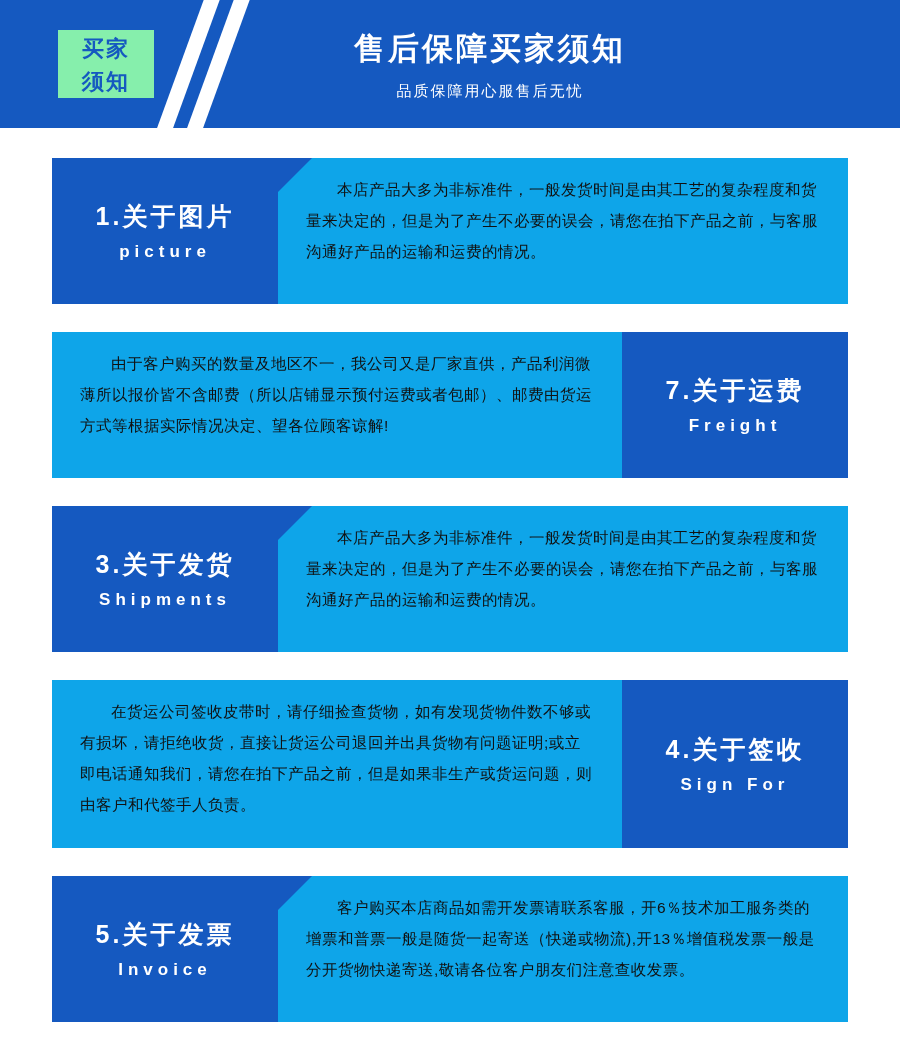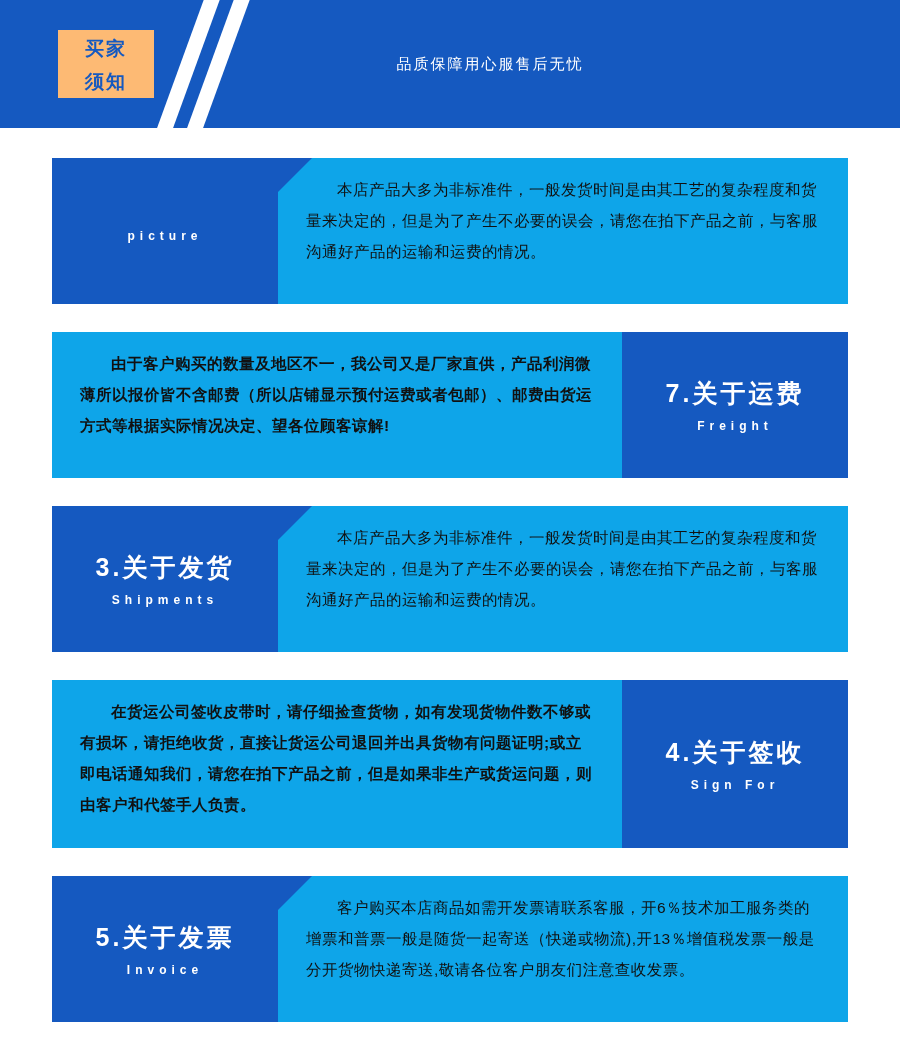--- a/index.html
+++ b/index.html
@@ -28,23 +28,23 @@
     height: 128px;
     background: #1559c0;
     overflow: hidden;
   }
   .header-badge {
     position: absolute;
     left: 58px;
     top: 30px;
     width: 96px;
     height: 68px;
-    background: #fdba74;
+    background: #86efac;
     color: #1559c0;
-    font-size: 19px;
+    font-size: 22px;
     font-weight: bold;
     line-height: 33px;
     letter-spacing: 2px;
     display: flex;
     flex-direction: column;
     justify-content: center;
     align-items: center;
     box-sizing: border-box;
     padding-top: 2px;
   }
@@ -116,21 +116,21 @@
     color: #ffffff;
     z-index: 2;
   }
   .label-cn {
     font-size: 25px;
     font-weight: bold;
     letter-spacing: 3px;
     white-space: nowrap;
   }
   .label-en {
-    font-size: 12px;
+    font-size: 17px;
     font-weight: bold;
     letter-spacing: 5px;
     margin-top: 9px;
     white-space: nowrap;
   }
 
   
   .body-box {
     flex: 1 1 auto;
     background: #0ea5e9;
@@ -147,21 +147,20 @@
     clip-path: polygon(0 0, 100% 0, 100% 100%, 0 100%);
   }
 
   .clip-left-body {
     
     clip-path: polygon(34px 0, 100% 0, 100% 100%, 0 100%, 0 34px);
   }
   .clip-right-body {
     
     clip-path: polygon(0 0, 100% 0, 100% calc(100% - 34px), calc(100% - 34px) 100%, 0 100%);
-    font-weight: bold;
   }
 
   .sec-1 { height: 146px; }
   .sec-2 { height: 146px; }
   .sec-3 { height: 146px; }
   .sec-4 { height: 168px; }
   .sec-5 { height: 146px; }
 
   .indent { text-indent: 2em; }
 </style>
@@ -171,29 +170,31 @@
 <div class="page">
 
   <div class="header">
     <div class="header-badge">
       <span>买家</span>
       <span>须知</span>
     </div>
     <div class="slash slash-a"></div>
     <div class="slash slash-b"></div>
     <div class="header-titles">
+      <div class="header-title">售后保障买家须知</div>
       <div class="header-sub">品质保障用心服售后无忧</div>
     </div>
   </div>
 
   <div class="sections">
 
     <div class="section sec-1">
       <div class="sec-inner">
         <div class="label-box">
+          <div class="label-cn">1.关于图片</div>
           <div class="label-en">picture</div>
         </div>
         <div class="body-box clip-left-body indent">本店产品大多为非标准件，一般发货时间是由其工艺的复杂程度和货量来决定的，但是为了产生不必要的误会，请您在拍下产品之前，与客服沟通好产品的运输和运费的情况。</div>
       </div>
     </div>
 
     <div class="section sec-2 right-label">
       <div class="sec-inner">
         <div class="body-box clip-right-body indent">由于客户购买的数量及地区不一，我公司又是厂家直供，产品利润微薄所以报价皆不含邮费（所以店铺显示预付运费或者包邮）、邮费由货运方式等根据实际情况决定、望各位顾客谅解!</div>
         <div class="label-box">

